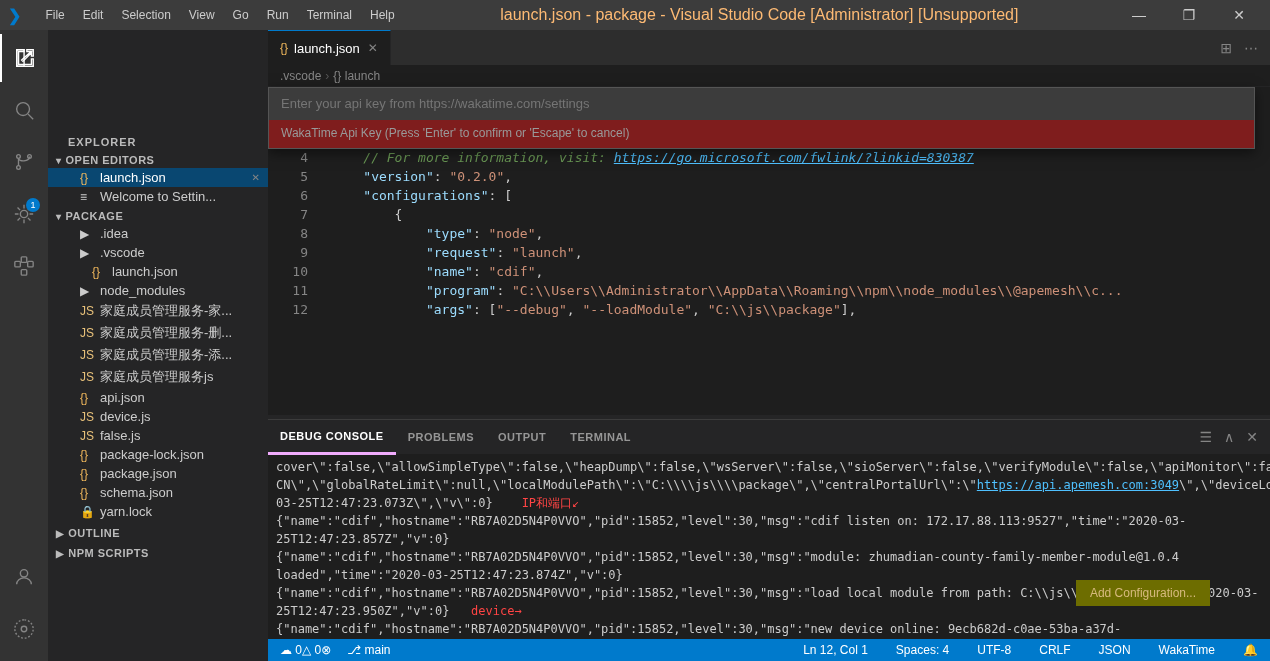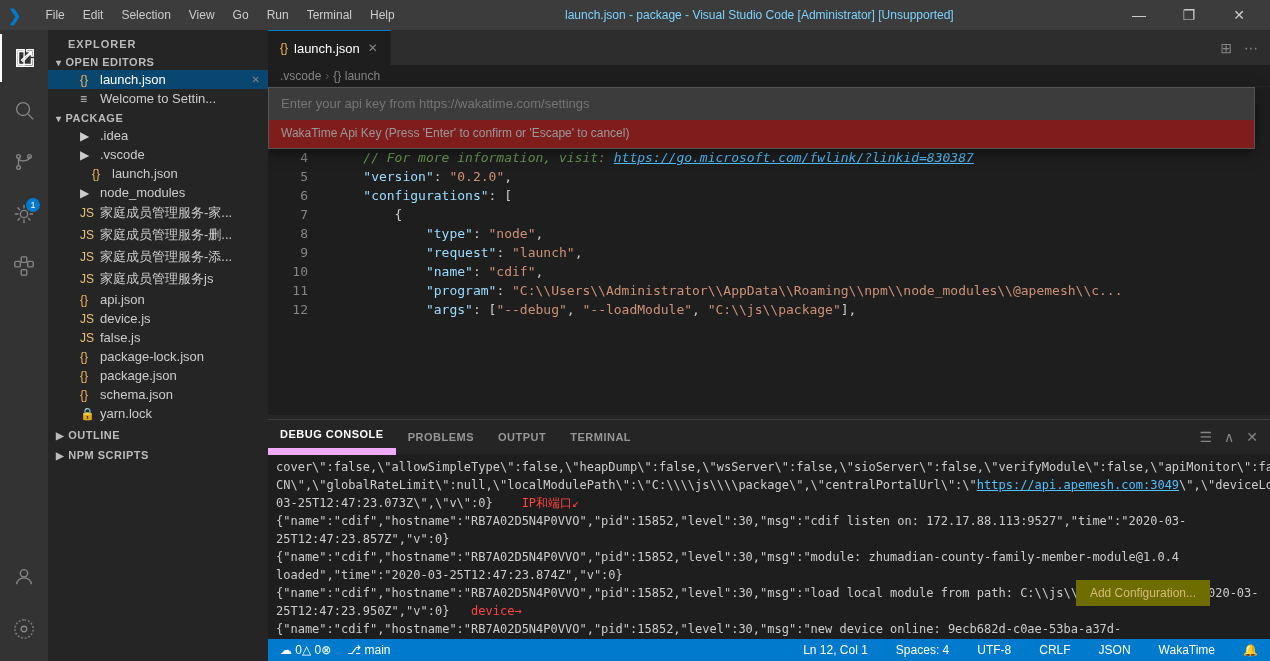--- a/index.html
+++ b/index.html
@@ -11,21 +11,21 @@
       background: #3c3c3c;
       display: flex;
       align-items: center;
       padding: 0 8px;
       justify-content: space-between;
       user-select: none;
     }
     #title-bar .title-left { display: flex; align-items: center; gap: 16px; }
     #title-bar .menu-items { display: flex; gap: 2px; }
     #title-bar .menu-item { padding: 2px 8px; font-size: 12px; color: #cccccc; cursor: pointer; border-radius: 3px; }
-    #title-bar .title-center { font-size: 12px; color: #7dd3fc; flex: 1; text-align: center; }
+    #title-bar .title-center { font-size: 16px; color: #fdba74; flex: 1; text-align: center; }
     #title-bar .title-controls { display: flex; gap: 4px; }
     #title-bar .title-btn { width: 46px; height: 30px; display: flex; align-items: center; justify-content: center; cursor: pointer; font-size: 14px; }
 
     
     #main-container { display: flex; height: calc(661px - 30px); }
 
     
     #activity-bar {
       width: 48px;
       background: #333333;
@@ -65,20 +65,21 @@
     #activity-bar-bottom { margin-top: auto; margin-bottom: 8px; display: flex; flex-direction: column; align-items: center; gap: 4px; }
 
     
     #sidebar {
       width: 220px;
       background: #252526;
       display: flex;
       flex-direction: column;
       flex-shrink: 0;
       overflow: hidden;
+      justify-content: center;
     }
     #sidebar-header {
       padding: 8px 12px 4px 20px;
       font-size: 11px;
       font-weight: 700;
       color: #bbbbbb;
       letter-spacing: 1px;
       text-transform: uppercase;
     }
     .sidebar-section { margin-bottom: 2px; }
@@ -284,21 +285,21 @@
       display: flex;
       align-items: center;
       cursor: pointer;
       font-size: 11px;
       font-weight: 600;
       color: #969696;
       text-transform: uppercase;
       letter-spacing: 0.5px;
       border-bottom: 1px solid transparent;
     }
-    .panel-tab.active { color: #ffffff; border-bottom: 7px solid #f0abfc; }
+    .panel-tab.active { color: #ffffff; border-bottom: 3px solid #f0abfc; }
     #panel-actions { margin-left: auto; display: flex; align-items: center; gap: 4px; padding-right: 8px; }
     #panel-actions span { cursor: pointer; color: #858585; font-size: 14px; padding: 4px; }
     #panel-content {
       flex: 1;
       overflow-y: auto;
       padding: 4px 8px;
       font-family: 'Consolas', monospace;
       font-size: 12px;
       line-height: 18px;
       color: #cccccc;

